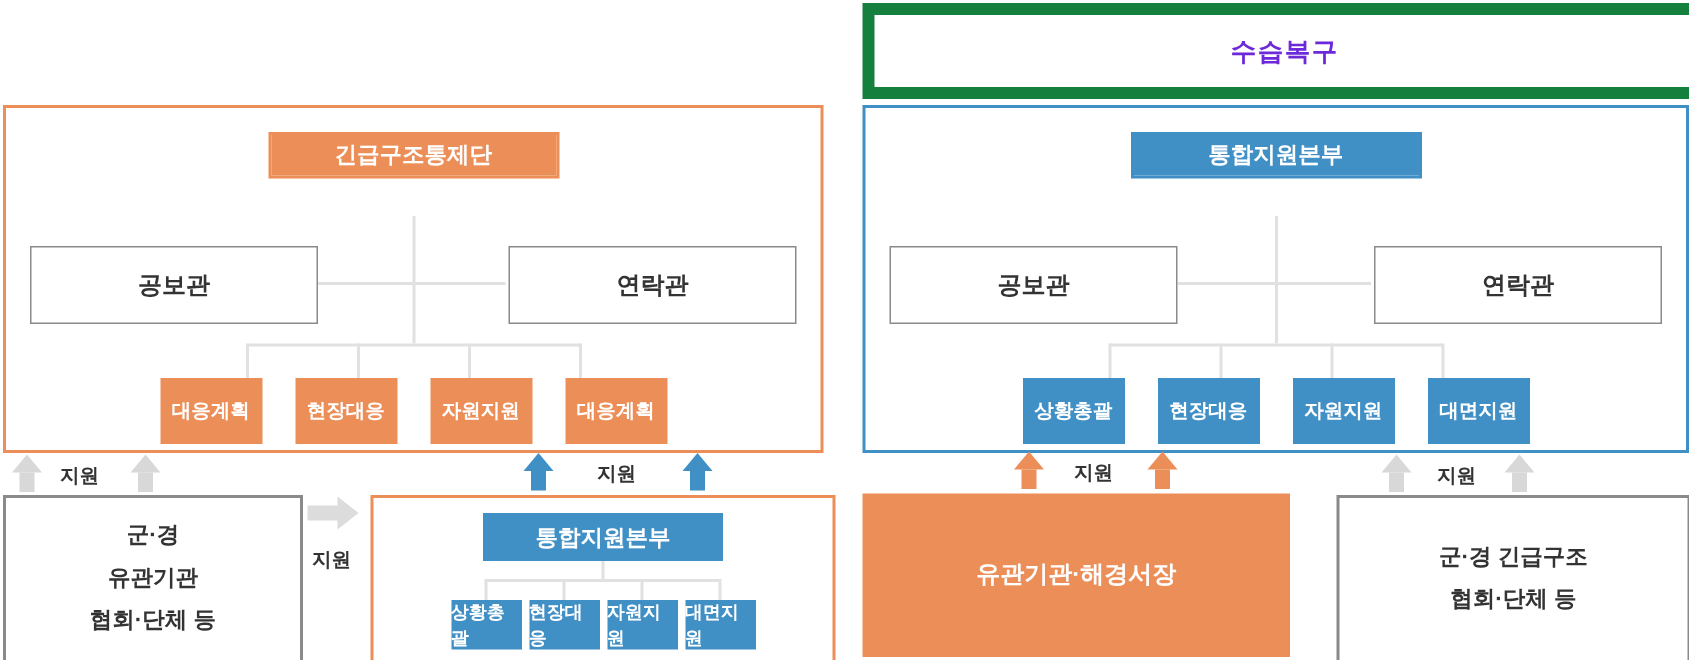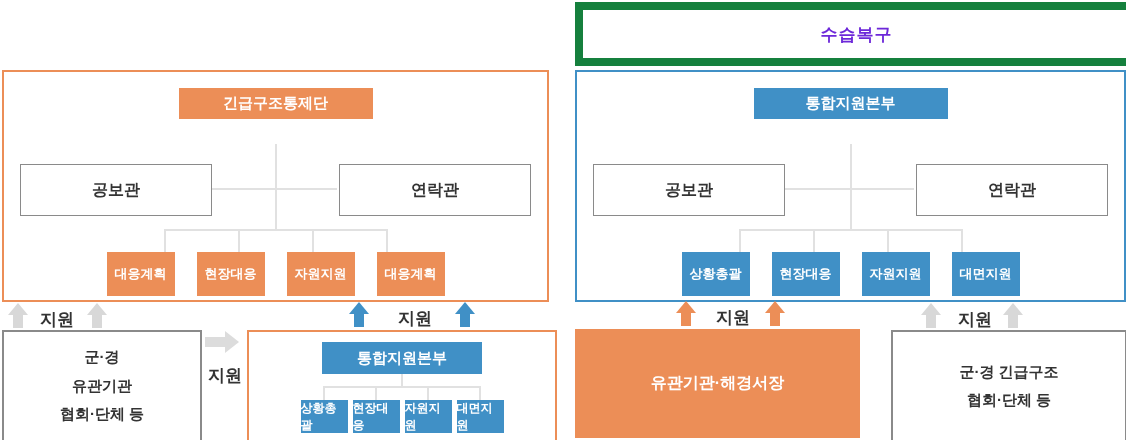--- a/index.html
+++ b/index.html
@@ -57,21 +57,21 @@
 
   
   .up-arrow{position:absolute;width:20px;height:26px;}
   .up-arrow::before{content:"";position:absolute;top:0;left:0;width:0;height:0;
         border-left:10px solid transparent;border-right:10px solid transparent;border-bottom:12px solid var(--c);}
   .up-arrow::after{content:"";position:absolute;top:12px;left:5px;width:10px;height:13px;background:var(--c);}
   .right-arrow{position:absolute;width:34px;height:22px;}
   .right-arrow::before{content:"";position:absolute;right:0;top:0;width:0;height:0;
         border-top:11px solid transparent;border-bottom:11px solid transparent;border-left:14px solid var(--c);}
   .right-arrow::after{content:"";position:absolute;left:0;top:6px;width:21px;height:10px;background:var(--c);}
-  .sup-label{position:absolute;font-size:17px;font-weight:bold;color:#333;}
+  .sup-label{position:absolute;font-size:13px;font-weight:bold;color:#333;}
 </style>
 </head>
 <body>
 
 <div id="stage">
 
   <div class="sec-title blue" style="left:575px;width:547px;">
     <span>수습복구</span>
   </div>
 

